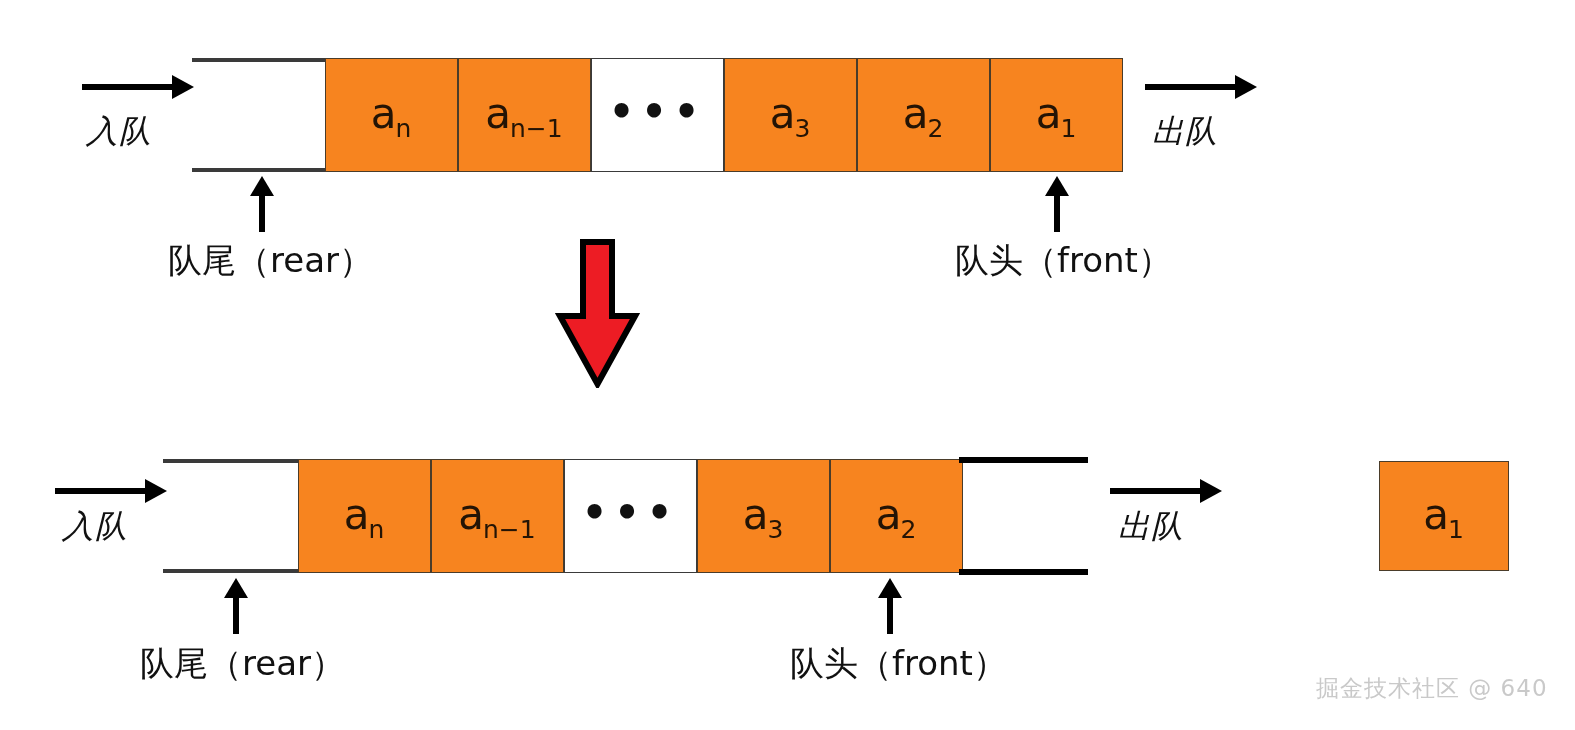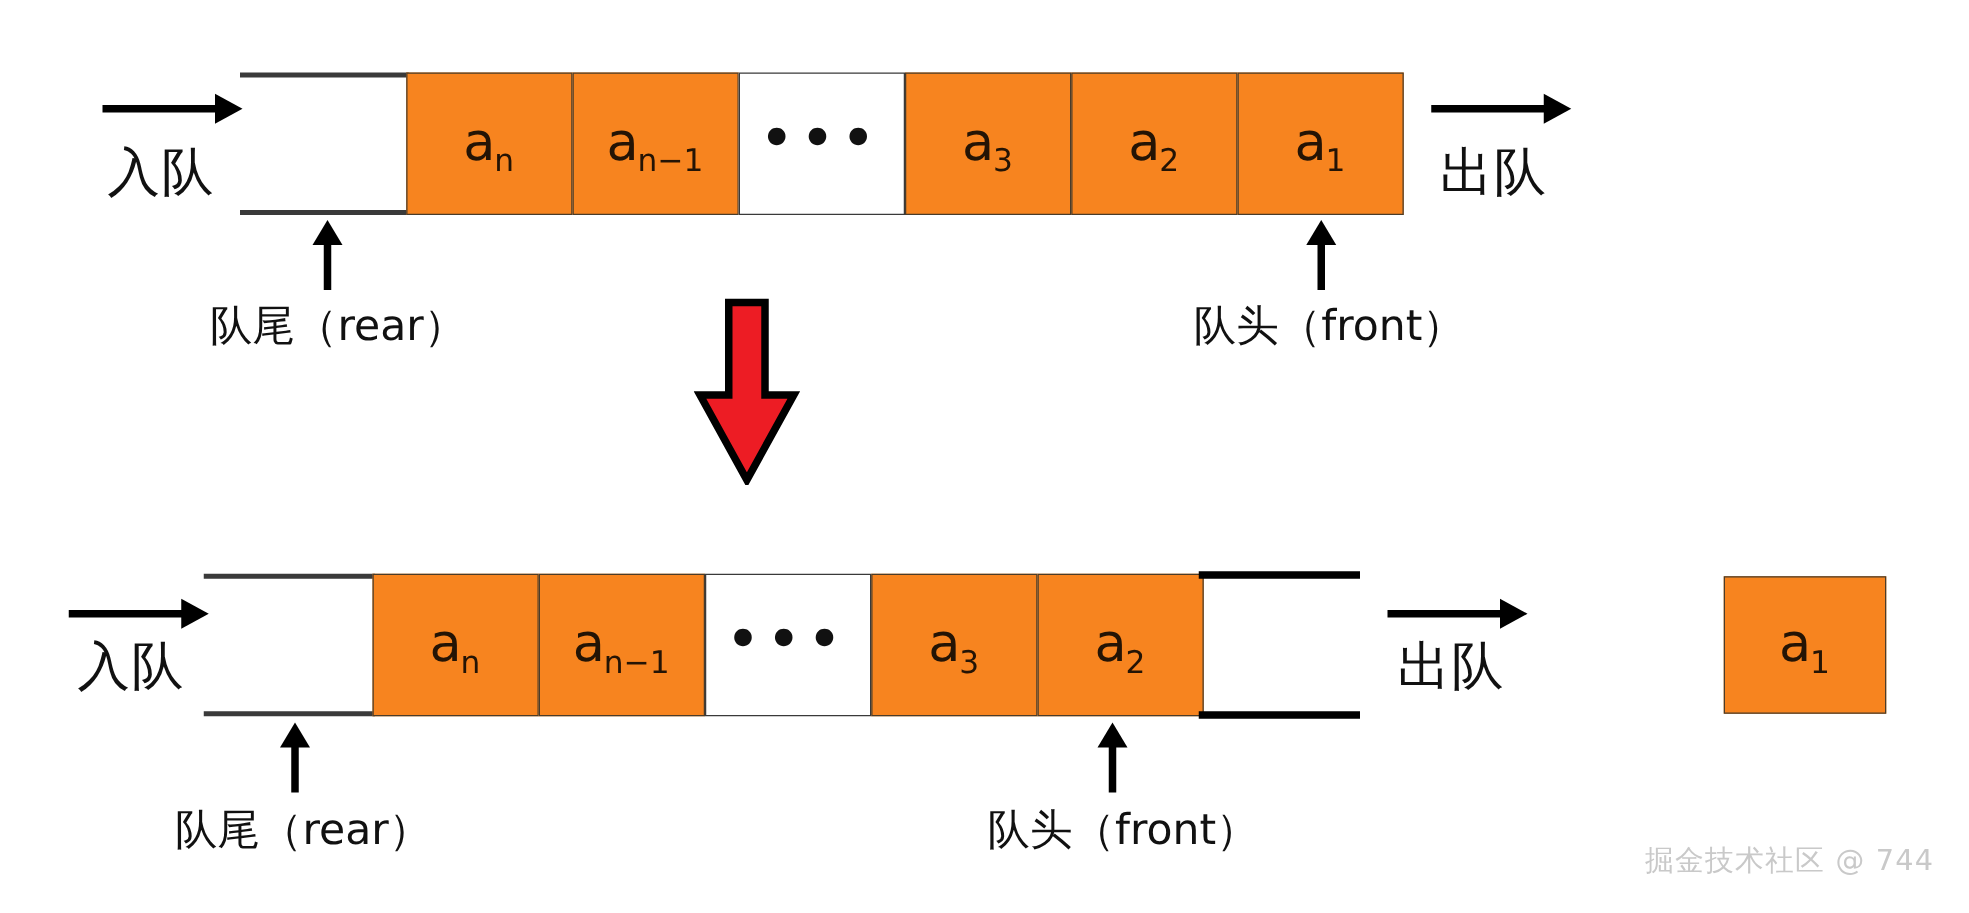--- a/index.html
+++ b/index.html
@@ -114,22 +114,23 @@
   }
 
   
   .cn-label {
     position: absolute;
     color: #111;
     white-space: nowrap;
     font-family: "DejaVu Sans", sans-serif;
   }
   .flow-label {
-    font-size: 42px;
+    font-size: 32px;
     letter-spacing: 1px;
+    font-style: italic;
   }
   .ptr-label {
     font-size: 34px;
     letter-spacing: 0px;
   }
 
   
   .red-arrow {
     position: absolute;
   }
@@ -279,15 +280,15 @@
     </div>
     <div class="cn-label ptr-label" style="left:790px; top:641px;">队头（front）</div>
   </div>
 
   <div class="cell" style="left:1379px; top:461px; width:130px; height:110px;">
     <span class="lbl">
       <span class="base">a</span><span class="sub">1</span>
     </span>
   </div>
 
-  <div class="watermark" style="left:1316px; top:673px;">掘金技术社区 @ 744</div>
+  <div class="watermark" style="left:1316px; top:673px;">掘金技术社区 @ 640</div>
 
 </div>
 
 </body></html>

